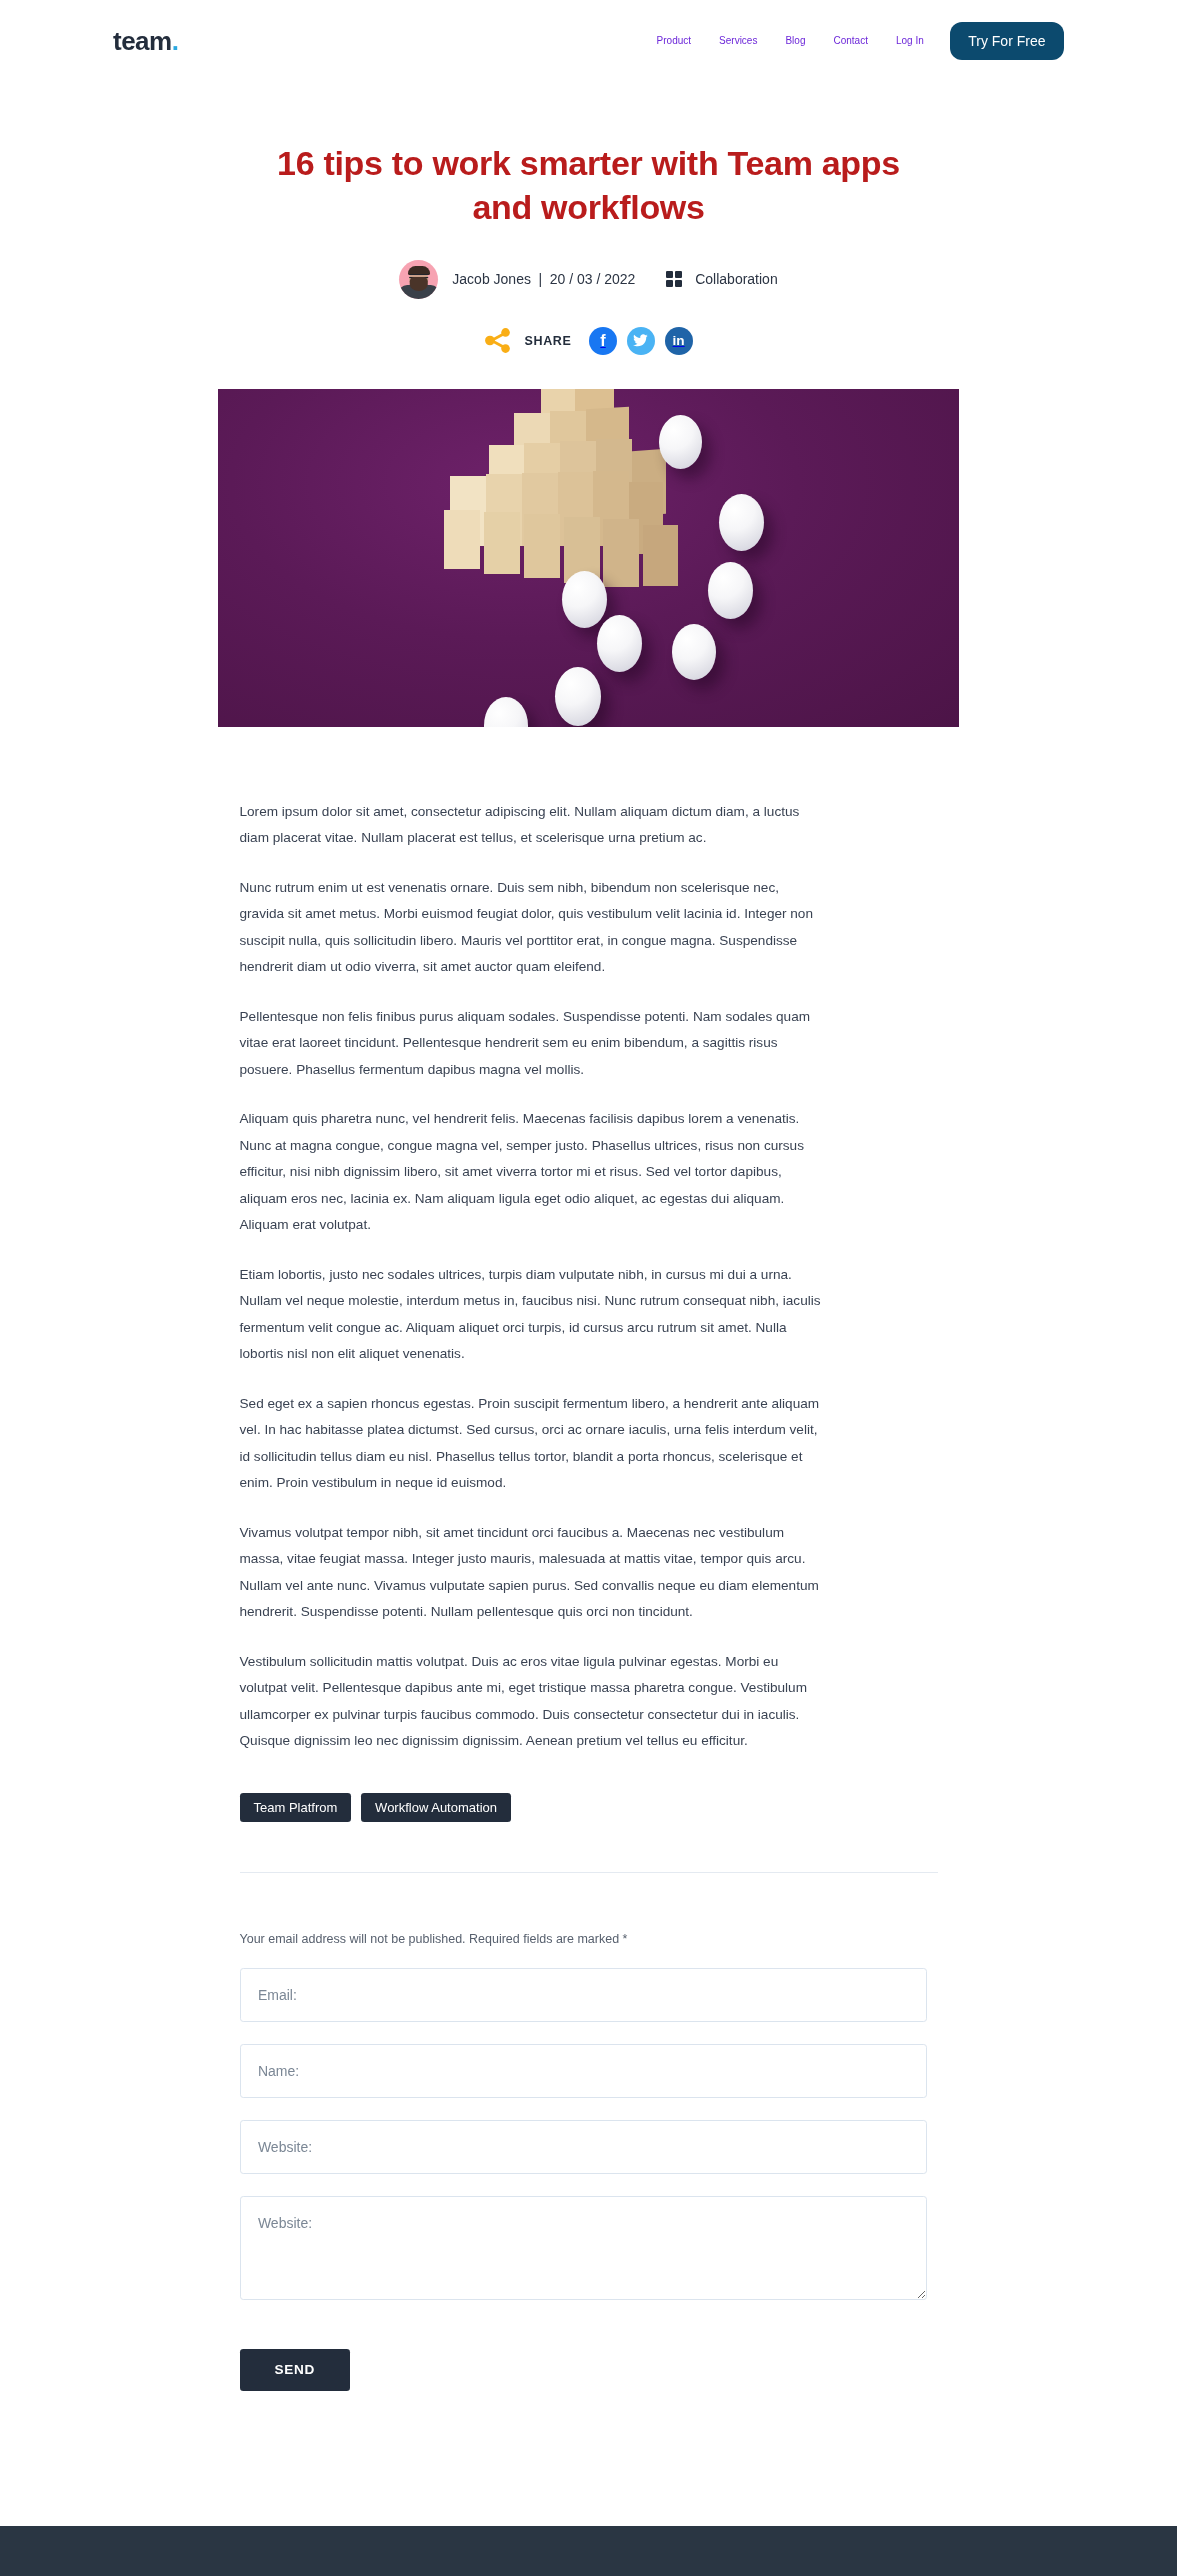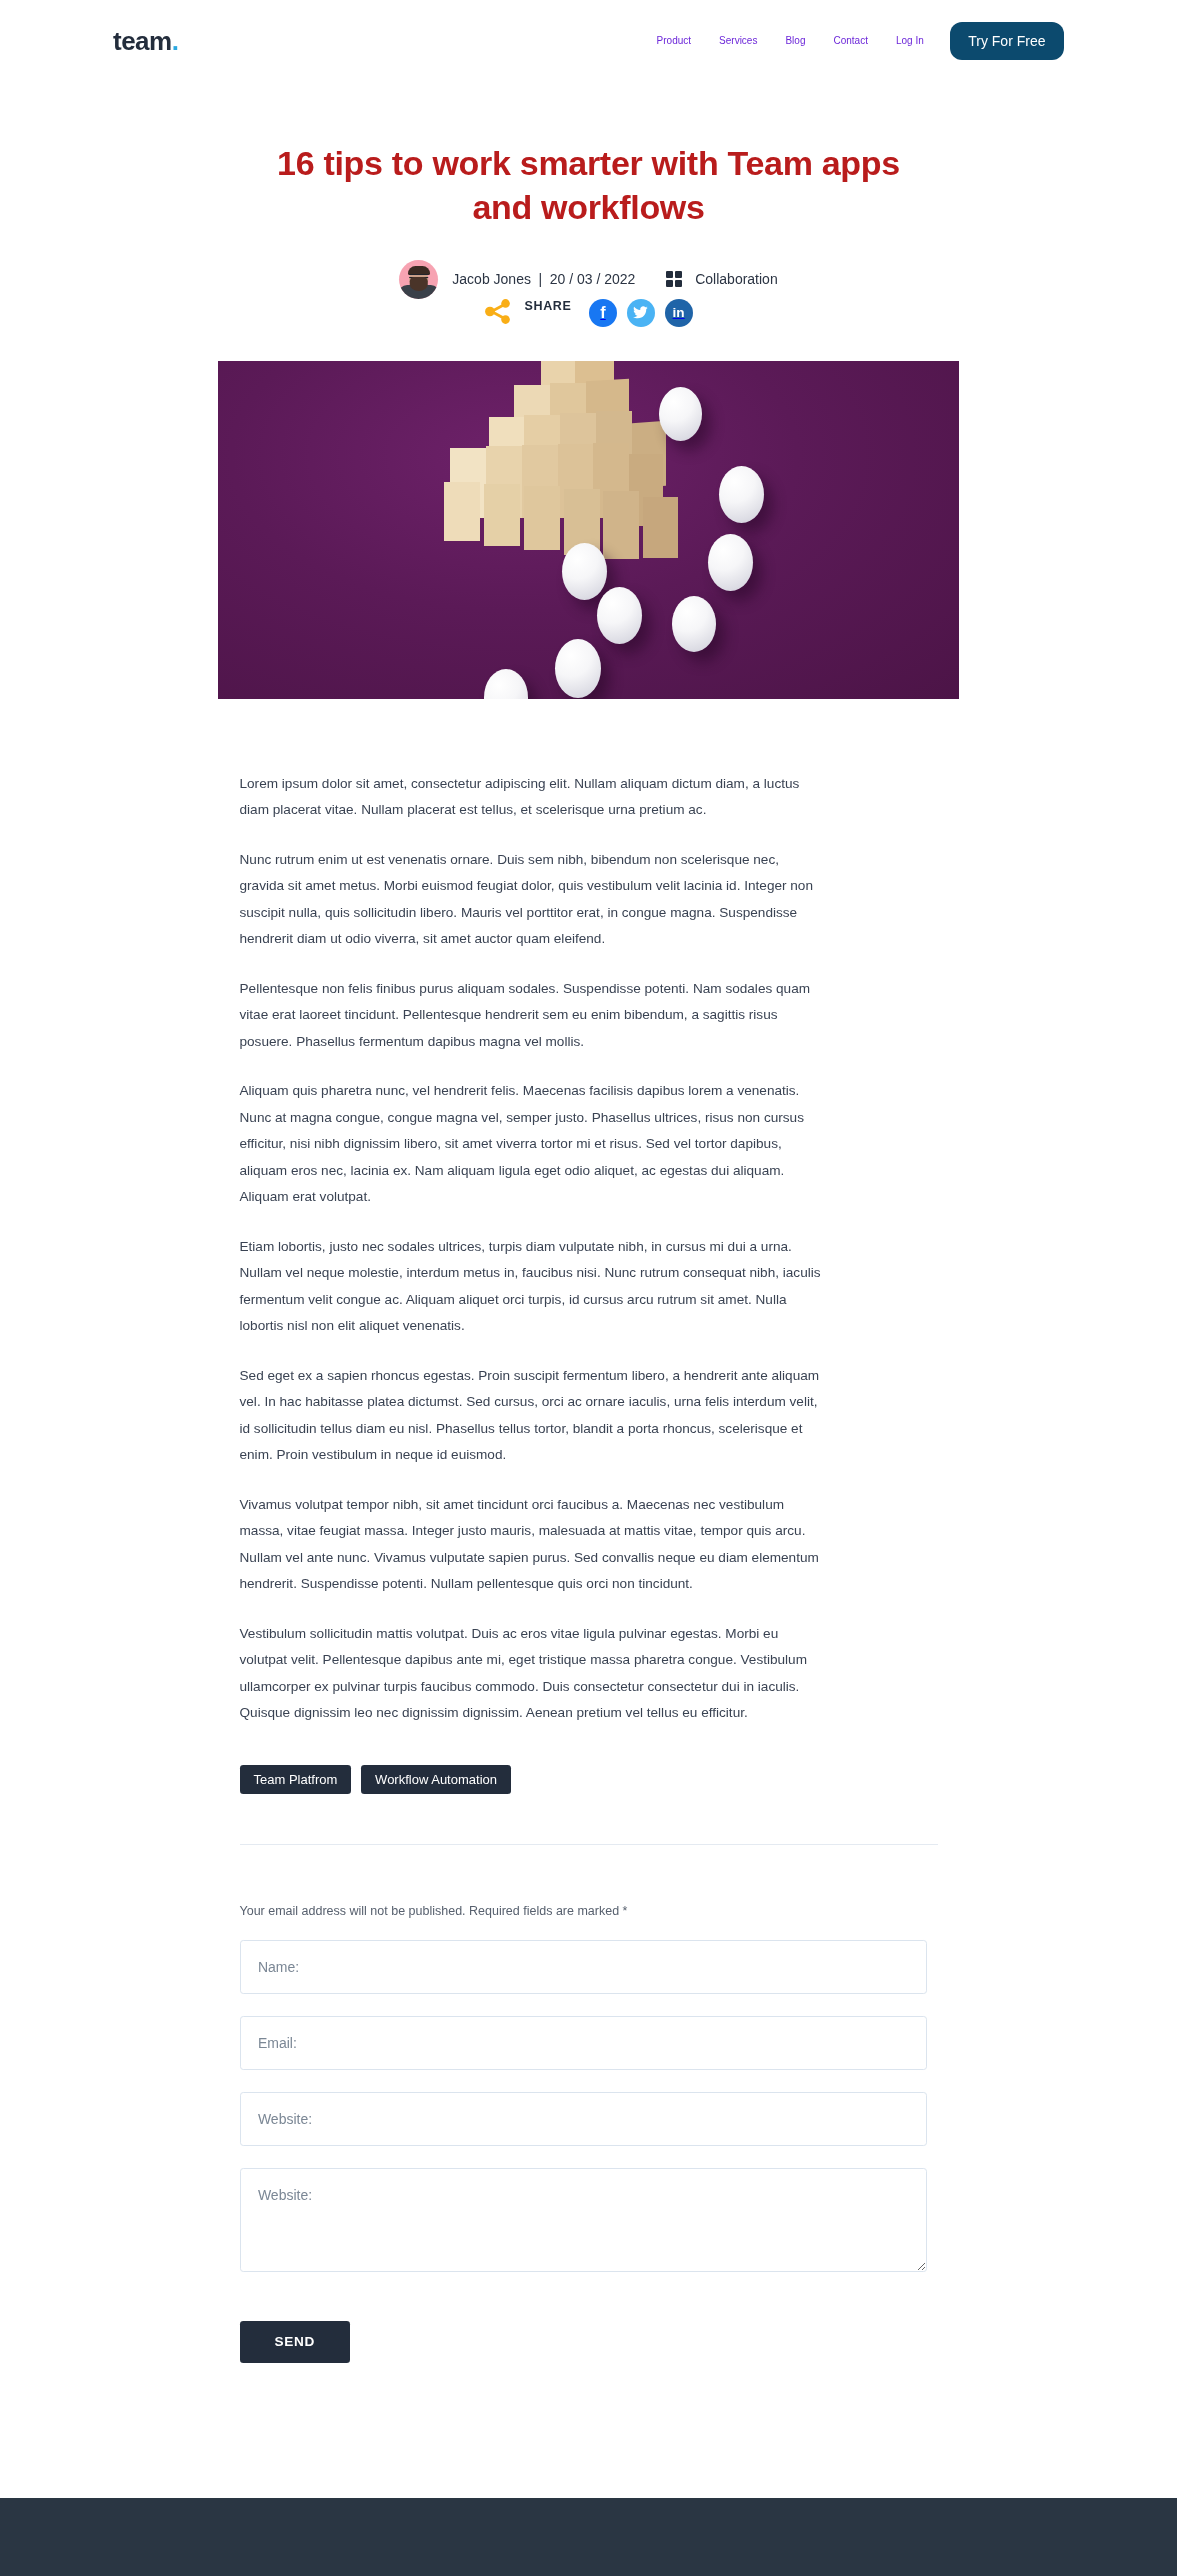--- a/index.html
+++ b/index.html
@@ -90,21 +90,22 @@
   .grid-icon {
     width: 16.3px; height: 16.3px;
     display: grid; grid-template-columns: 7px 7px; grid-template-rows: 7px 7px;
     gap: 2.2px; flex: none;
   }
   .grid-icon i { display: block; background: #232d3c; border-radius: 1.1px; }
   .cat-label { margin-left: 13px; font-size: 14px; color: #2b3443; }
 
   
   .share-row {
-    display: flex; justify-content: center; gap: 0;
+    margin-top: 28px;
+    display: flex; align-items: center; justify-content: center; gap: 0;
   }
   .share-glyph { width: 28px; height: 25px; flex: none; }
   .share-label {
     margin-left: 12px; margin-right: 17.4px;
     font-size: 12.5px; font-weight: 700; letter-spacing: 0.7px; color: #232d3c;
   }
   .soc {
     width: 28px; height: 28px; border-radius: 50%;
     display: flex; align-items: center; justify-content: center;
     margin-right: 9.8px; flex: none; cursor: pointer;
@@ -304,22 +305,22 @@
   <div class="tags">
     <span class="tag">Team Platfrom</span>
     <span class="tag">Workflow Automation</span>
   </div>
 
   <div class="divider"></div>
 
   <section class="comment-sec">
     <p class="comment-note">Your email address will not be published. Required fields are marked *</p>
 
+    <input class="field" type="text" placeholder="Email:" style="">
     <input class="field" type="text" placeholder="Name:" style="">
-    <input class="field" type="text" placeholder="Email:" style="">
     <input class="field" type="text" placeholder="Website:" style="">
     <textarea class="field" placeholder="Website:" style=""></textarea>
 
     <button class="send-btn">SEND</button>
   </section>
 
   <footer class="footer">
     
 
     

